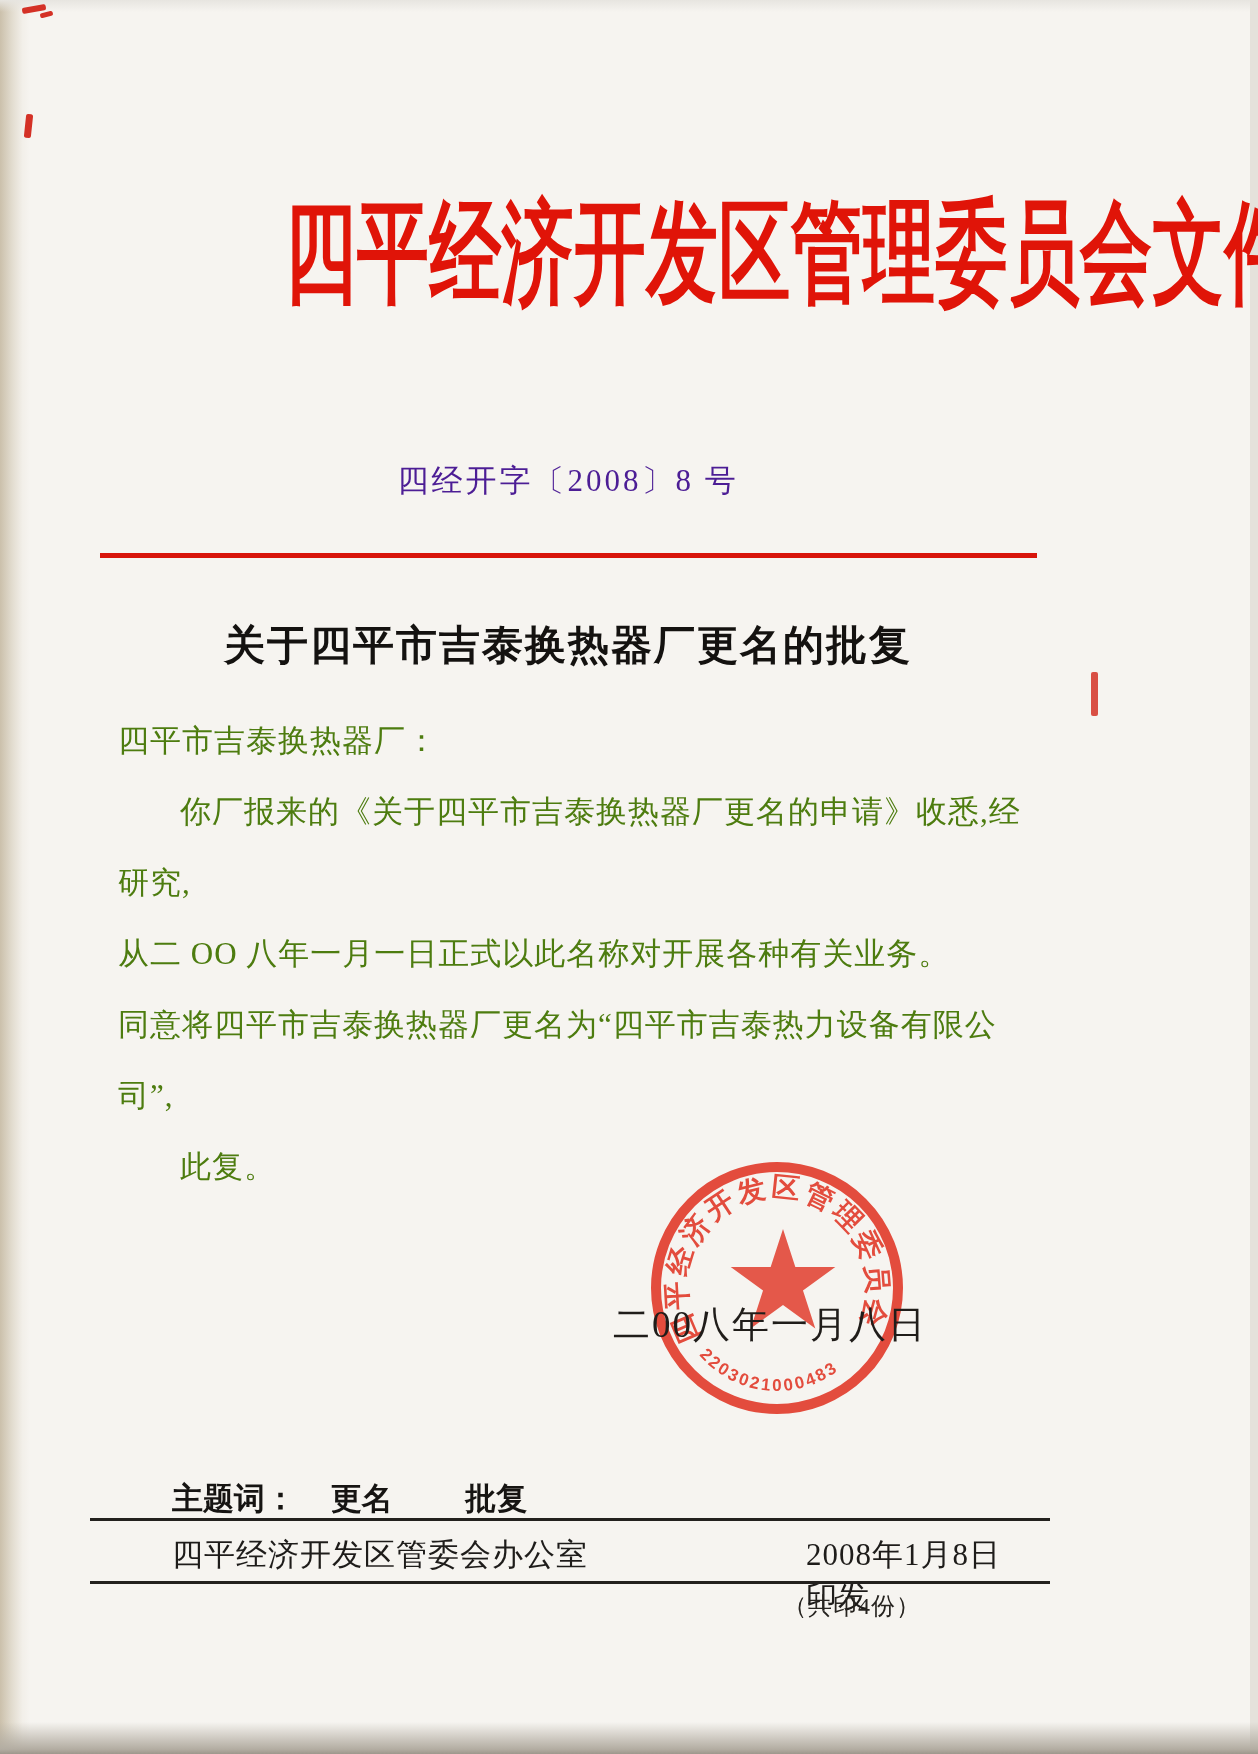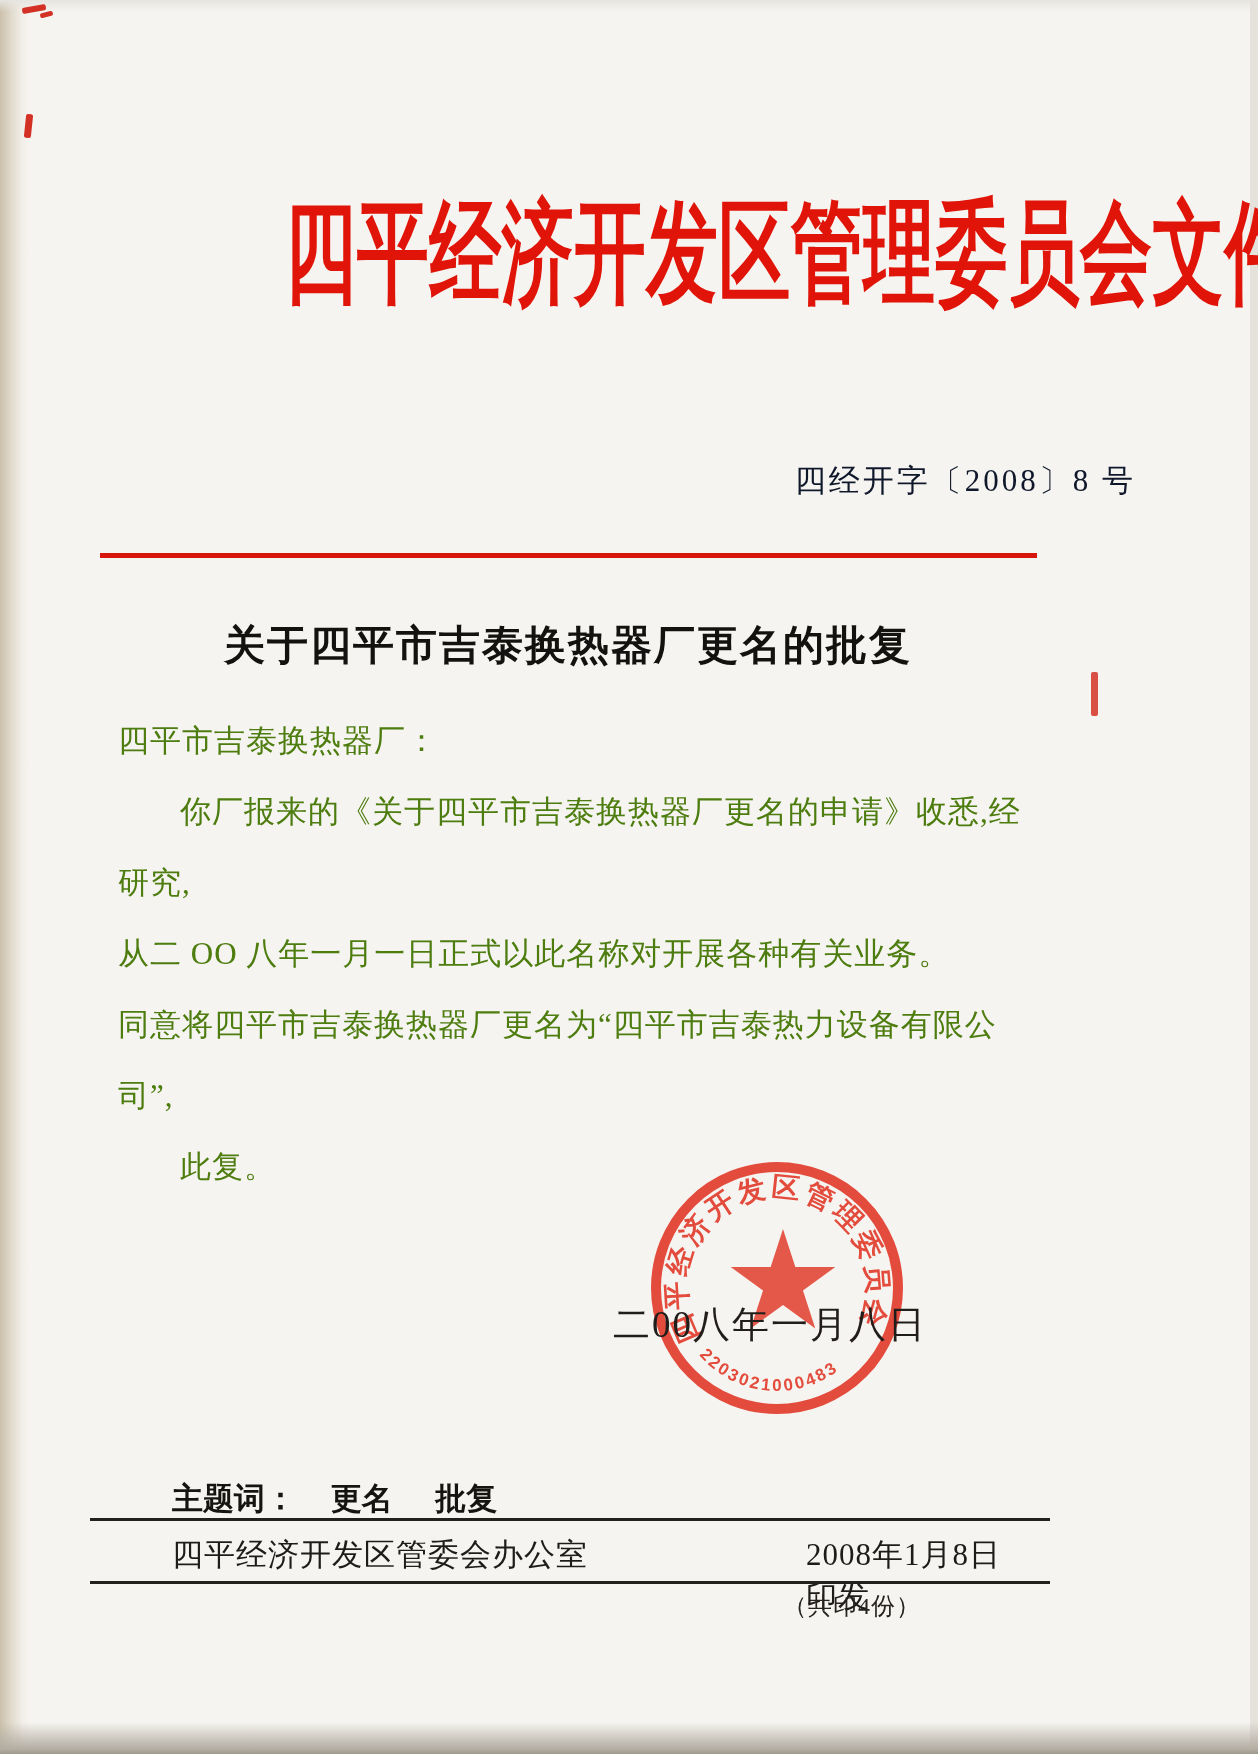--- a/index.html
+++ b/index.html
@@ -19,22 +19,22 @@
   .edge-right{left:1250px;top:0;width:8px;height:1754px;background:#e5e2db;}
   
   .header-wrap{left:0;top:186px;width:1136px;text-align:center;}
   .header-title{
     display:inline-block;
     font-size:112px;font-weight:bold;color:#e01408;
     font-family:"Liberation Serif", serif;
     transform:scaleX(0.64);transform-origin:center;
     white-space:nowrap;letter-spacing:1px;line-height:1.2;
   }
-  .doc-number{left:0;top:460px;width:1136px;text-align:right;
-    font-size:31px;color:#0f172a;letter-spacing:3px;}
+  .doc-number{left:0;top:460px;width:1136px;text-align:center;
+    font-size:31px;color:#4c1d95;letter-spacing:3px;}
   .red-rule{left:100px;top:553px;width:937px;height:5px;background:#d8150b;}
   .doc-title{left:0;top:618px;width:1136px;text-align:center;
     font-family:"Liberation Sans", sans-serif;
     font-size:41px;font-weight:bold;color:#141210;letter-spacing:2px;}
   
   .body-block{left:118px;top:705px;width:930px;
     font-size:31px;color:#4d7c0f;line-height:71px;letter-spacing:1px;}
   .indent{text-indent:62px;}
   
   .sign-date{left:613px;top:1300px;width:300px;
@@ -45,21 +45,21 @@
   .mark{background:#d43126;border-radius:2px;}
   .mark-a{left:22px;top:6px;width:24px;height:6px;transform:rotate(-10deg);}
   .mark-b{left:40px;top:12px;width:13px;height:5px;transform:rotate(-14deg);}
   .mark-c{left:25px;top:114px;width:7px;height:24px;transform:rotate(6deg);}
   .mark-d{left:1091px;top:672px;width:7px;height:44px;opacity:.85;}
   
   .kw-row{left:172px;top:1478px;width:900px;
     font-family:"Liberation Sans", sans-serif;
     font-size:31px;font-weight:bold;color:#161412;}
   .kw-row .kw1{margin-left:26px;}
-  .kw-row .kw2{margin-left:34px;text-align:center;}
+  .kw-row .kw2{margin-left:64px;text-align:center;}
   .foot-line1{left:90px;top:1518px;width:960px;height:3px;background:#23211e;}
   .foot-line2{left:90px;top:1581px;width:960px;height:3px;background:#23211e;}
   .office-row{left:0;top:1534px;width:1020px;height:44px;}
   .office{position:absolute;left:172px;top:0;font-size:31px;color:#1e1c1a;letter-spacing:1px;}
   .print-date{position:absolute;left:806px;top:0;font-size:31px;color:#1e1c1a;letter-spacing:1px;}
   .copies{left:783px;top:1590px;width:220px;font-size:24px;color:#26231f;letter-spacing:1px;}
 </style>
 </head>
 <body>
 

